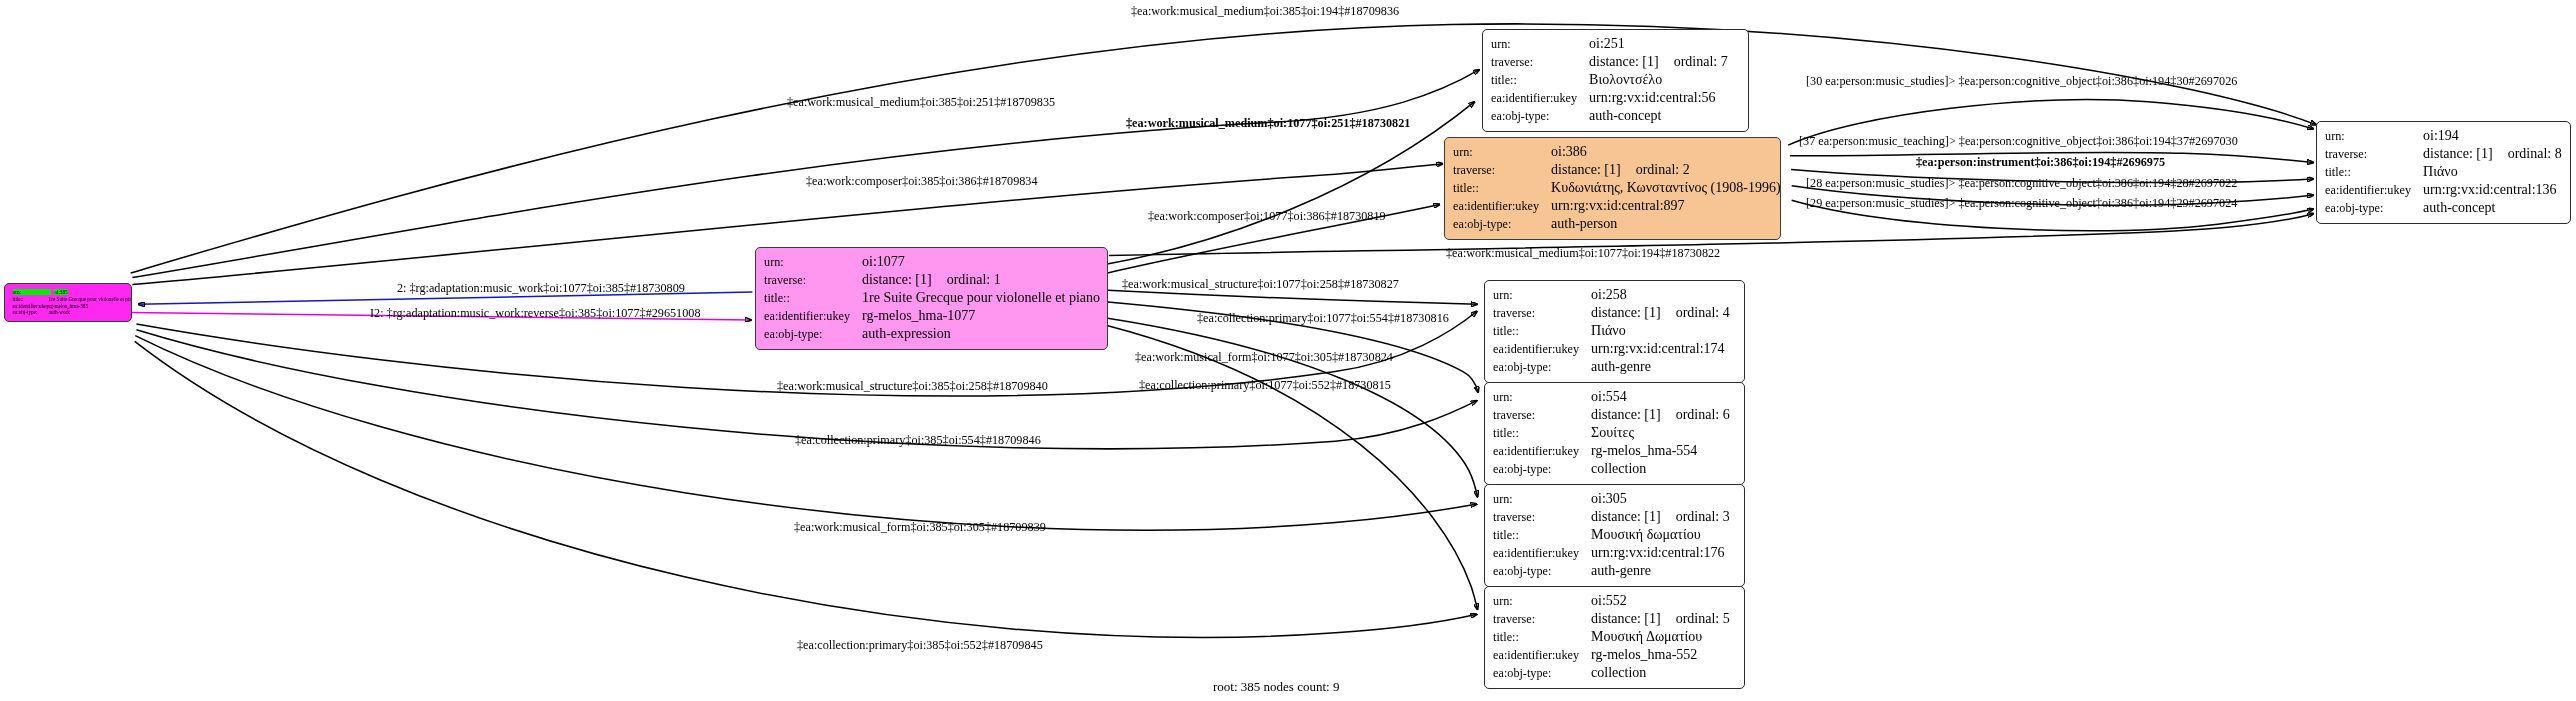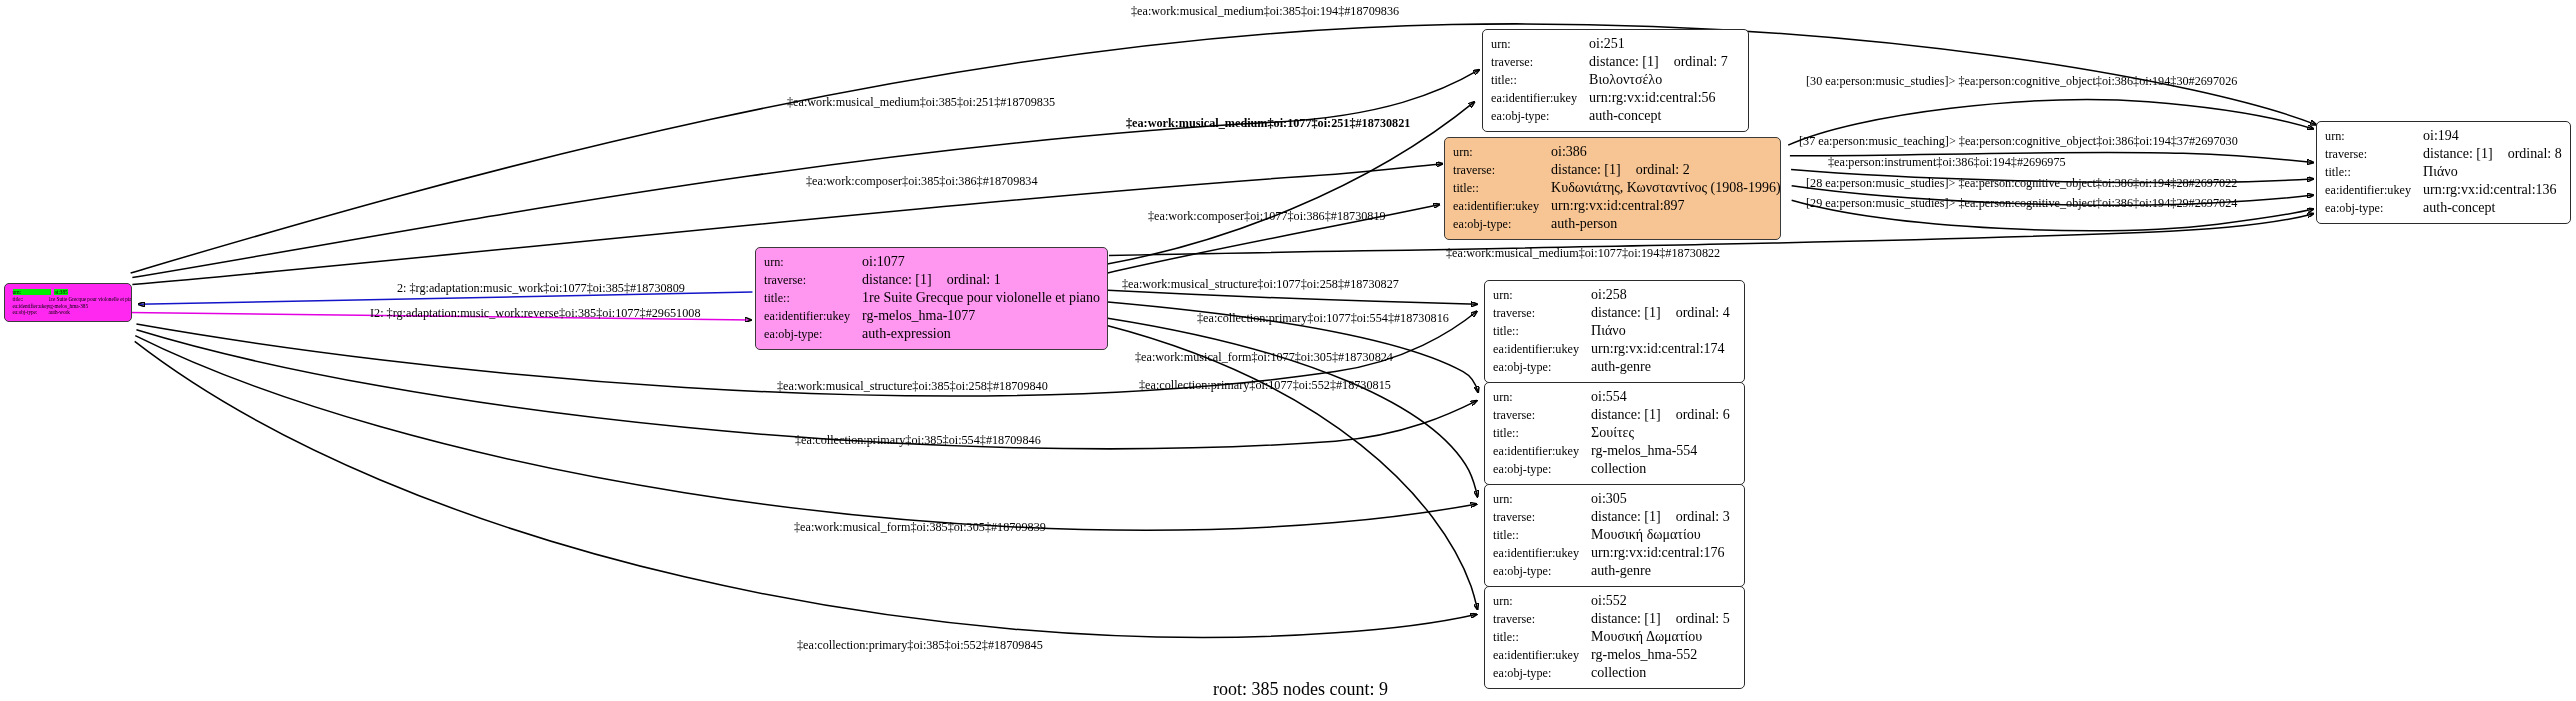--- a/index.html
+++ b/index.html
@@ -38,21 +38,21 @@
 
   .elabel{
     position:absolute;
     font-size:12.2px;
     color:#000;
     white-space:nowrap;
     line-height:1;
   }
   .footer{
     position:absolute;
-    font-size:18px;
+    font-size:13px;
     color:#000;
     white-space:nowrap;
   }
 </style>
 </head>
 <body>
 
 <div id="canvas">
 
   <svg class="edges" viewBox="0 0 4437 1209">
@@ -304,21 +304,21 @@
   </div>
 
   <div class="elabel" style="left:1131px;top:4.6px;">‡ea:work:musical_medium‡oi:385‡oi:194‡#18709836</div>
   <div class="elabel" style="left:787px;top:96px;">‡ea:work:musical_medium‡oi:385‡oi:251‡#18709835</div>
   <div class="elabel" style="left:1126px;top:117px;font-weight:bold;">‡ea:work:musical_medium‡oi:1077‡oi:251‡#18730821</div>
   <div class="elabel" style="left:806px;top:175px;">‡ea:work:composer‡oi:385‡oi:386‡#18709834</div>
   <div class="elabel" style="left:1148px;top:210px;">‡ea:work:composer‡oi:1077‡oi:386‡#18730819</div>
 
   <div class="elabel" style="left:1806px;top:75px;">[30 ea:person:music_studies]&gt; ‡ea:person:cognitive_object‡oi:386‡oi:194‡30#2697026</div>
   <div class="elabel" style="left:1799px;top:135px;">[37 ea:person:music_teaching]&gt; ‡ea:person:cognitive_object‡oi:386‡oi:194‡37#2697030</div>
-  <div class="elabel" style="left:1828px;top:156px;">‡ea:person:instrument‡oi:386‡oi:194‡#2696975</div>
+  <div class="elabel" style="left:1916px;top:156px;font-weight:bold;">‡ea:person:instrument‡oi:386‡oi:194‡#2696975</div>
   <div class="elabel" style="left:1806px;top:177px;font-family:Liberation Serif, serif;">[28 ea:person:music_studies]&gt; ‡ea:person:cognitive_object‡oi:386‡oi:194‡28#2697022</div>
   <div class="elabel" style="left:1806px;top:197px;">[29 ea:person:music_studies]&gt; ‡ea:person:cognitive_object‡oi:386‡oi:194‡29#2697024</div>
   <div class="elabel" style="left:1446px;top:247px;">‡ea:work:musical_medium‡oi:1077‡oi:194‡#18730822</div>
 
   <div class="elabel" style="left:397px;top:282px;">2: ‡rg:adaptation:music_work‡oi:1077‡oi:385‡#18730809</div>
   <div class="elabel" style="left:370px;top:307px;">I2: ‡rg:adaptation:music_work:reverse‡oi:385‡oi:1077‡#29651008</div>
 
   <div class="elabel" style="left:1122px;top:278px;">‡ea:work:musical_structure‡oi:1077‡oi:258‡#18730827</div>
   <div class="elabel" style="left:1197px;top:312px;">‡ea:collection:primary‡oi:1077‡oi:554‡#18730816</div>
   <div class="elabel" style="left:1135px;top:351px;">‡ea:work:musical_form‡oi:1077‡oi:305‡#18730824</div>

